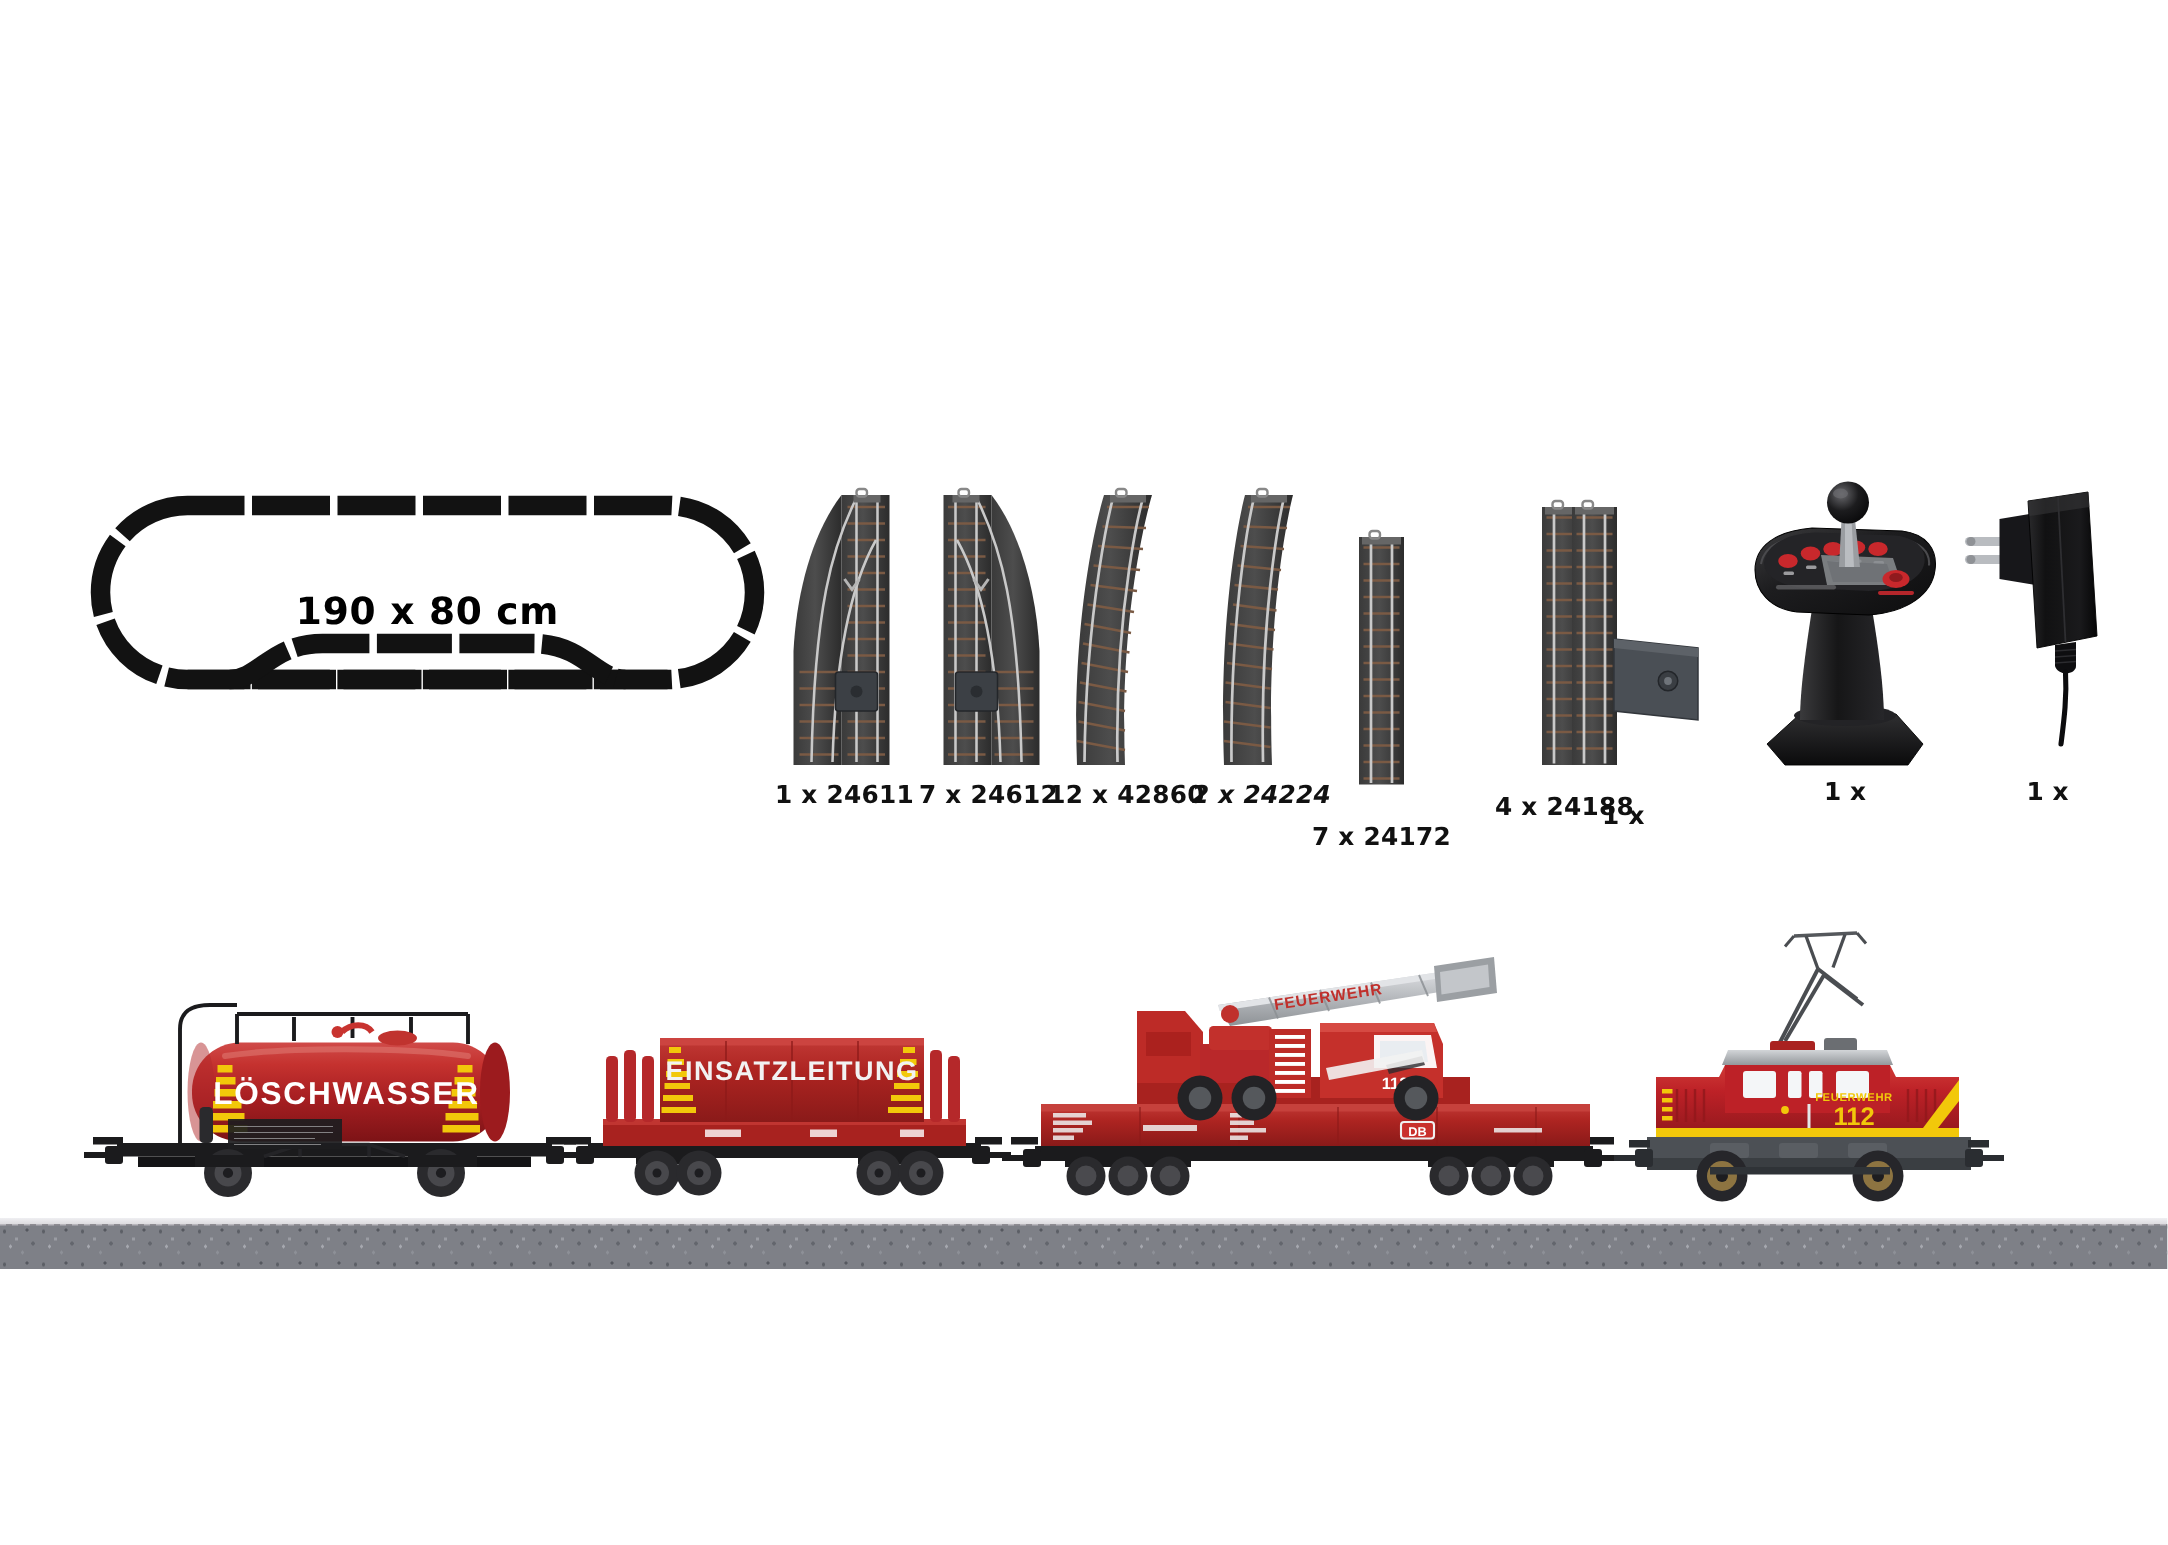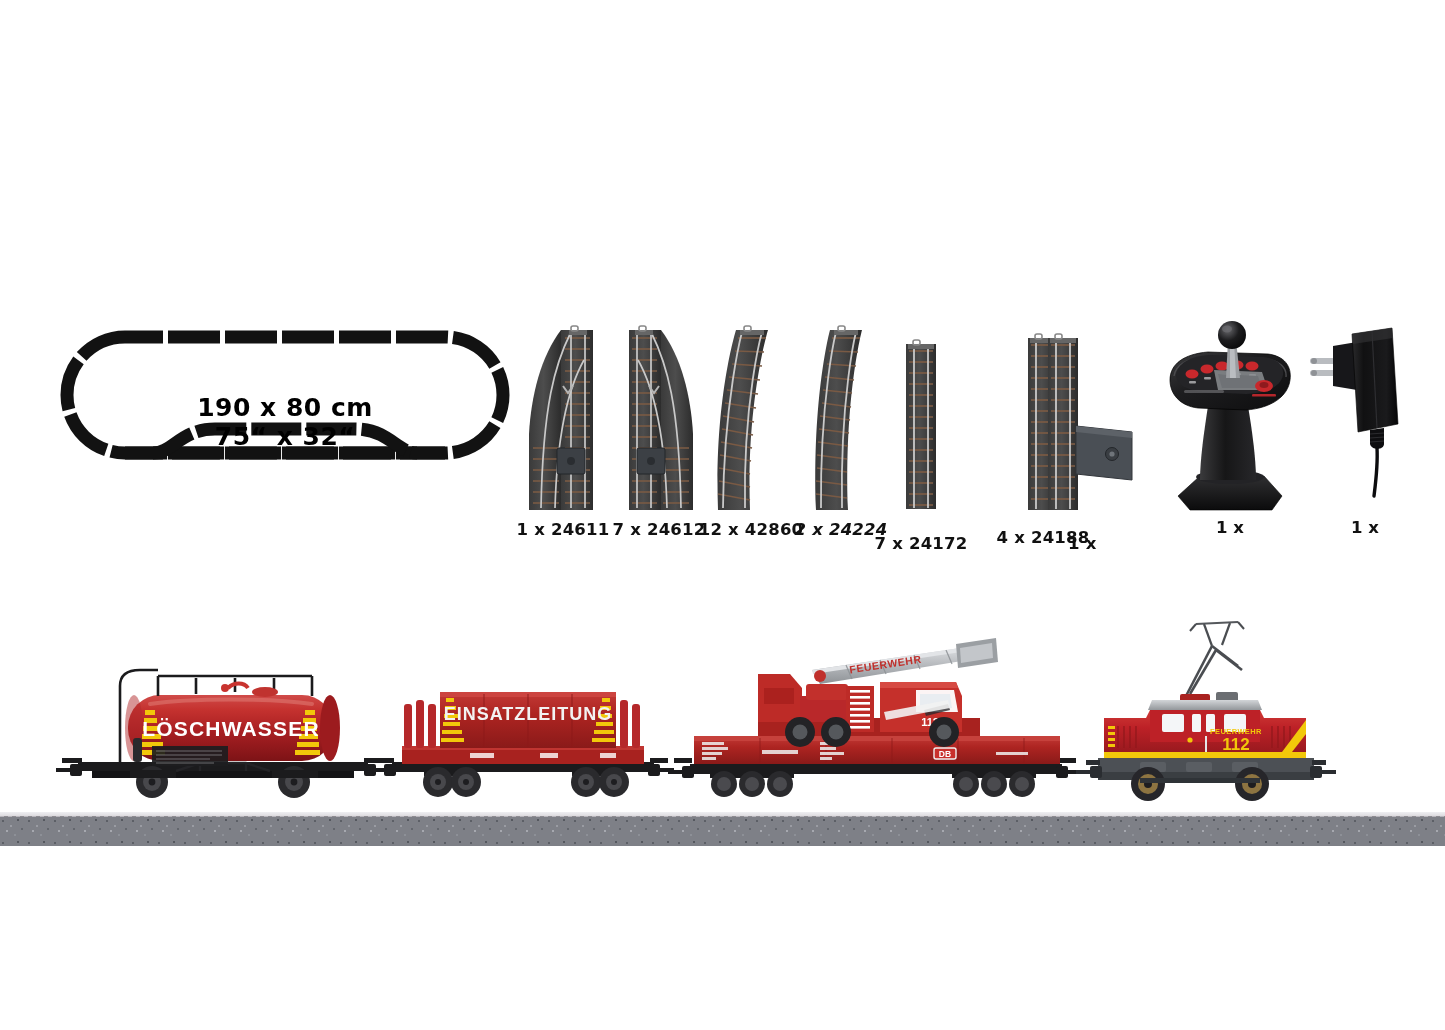--- a/index.html
+++ b/index.html
@@ -83,21 +83,20 @@
 
       <g fill="none" stroke="#121212" stroke-width="13" stroke-linecap="butt">
         <path d="M 98 128
                  C 118 128 126 104 160 104
                  L 300 104
                  C 334 104 342 128 362 128" stroke-dasharray="50 5" stroke-dashoffset="6"></path>
       </g>
     </svg>
     <div id="plan-dims">
       <span class="l1">190 x 80 cm</span>
-      <span class="l2">75“ x 32“</span>
     </div>
   </div>
 
   <div class="part" style="left:527px;top:330px;width:72px;height:215px;text-align:right;">
     <svg width="72" height="180" viewBox="0 0 72 180">
       <defs>
         <linearGradient id="bedL" x1="0" y1="0" x2="1" y2="0">
           <stop offset="0" stop-color="#3a3a3a"></stop>
             <stop offset=".45" stop-color="#4d4d4d"></stop>
           <stop offset="1" stop-color="#2c2c2c"></stop>
@@ -244,21 +243,21 @@
       <g stroke="#c9c9c9" stroke-width="1.8" fill="none">
         <path d="M30 2 C30 2 14 66 15 178"></path>
         <path d="M50 2 C50 2 34 66 36 178"></path>
       </g>
       <rect x="28" y="0" width="24" height="5" fill="#666"></rect>
       <rect x="32" y="-4" width="7" height="5" rx="2" fill="none" stroke="#888" stroke-width="1.6"></rect>
     </svg>
     <div class="cap">2 x 24224</div>
   </div>
 
-  <div class="part" style="left:898px;top:344px;width:46px;height:200px;">
+  <div class="part" style="left:898px;top:358px;width:46px;height:200px;">
     <svg width="46" height="165" viewBox="0 0 46 165">
       <rect x="8" y="0" width="30" height="165" fill="url(#bedL)"></rect>
       <g stroke="#7a5a44" stroke-width="1.7">
         <line x1="11" y1="7" x2="35" y2="7"></line>
           <line x1="11" y1="18" x2="35" y2="18"></line>
         <line x1="11" y1="29" x2="35" y2="29"></line>
           <line x1="11" y1="40" x2="35" y2="40"></line>
         <line x1="11" y1="51" x2="35" y2="51"></line>
           <line x1="11" y1="62" x2="35" y2="62"></line>
         <line x1="11" y1="73" x2="35" y2="73"></line>

